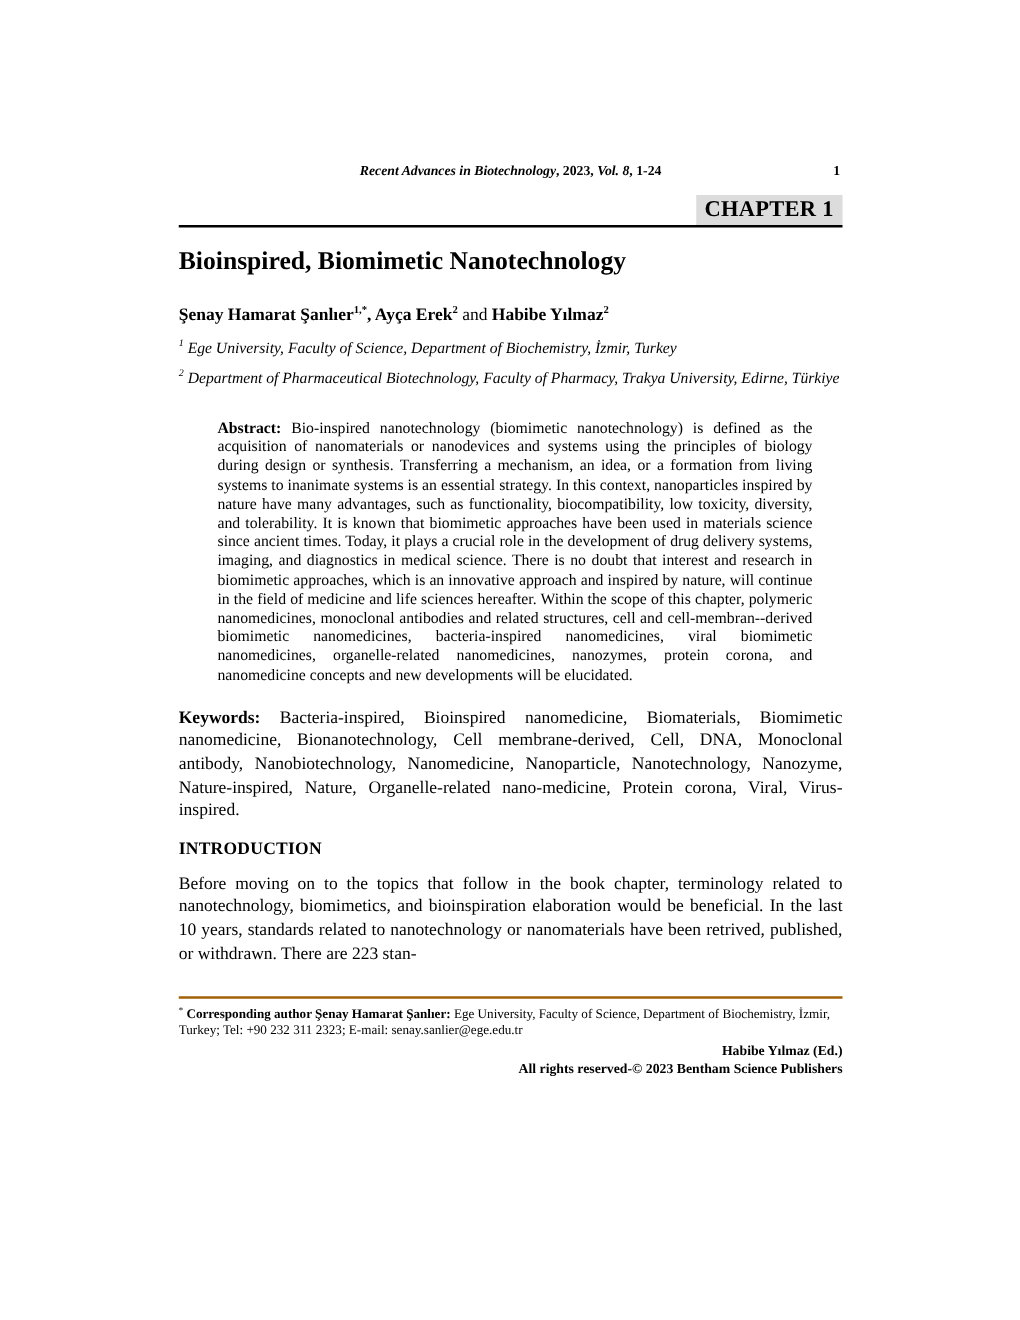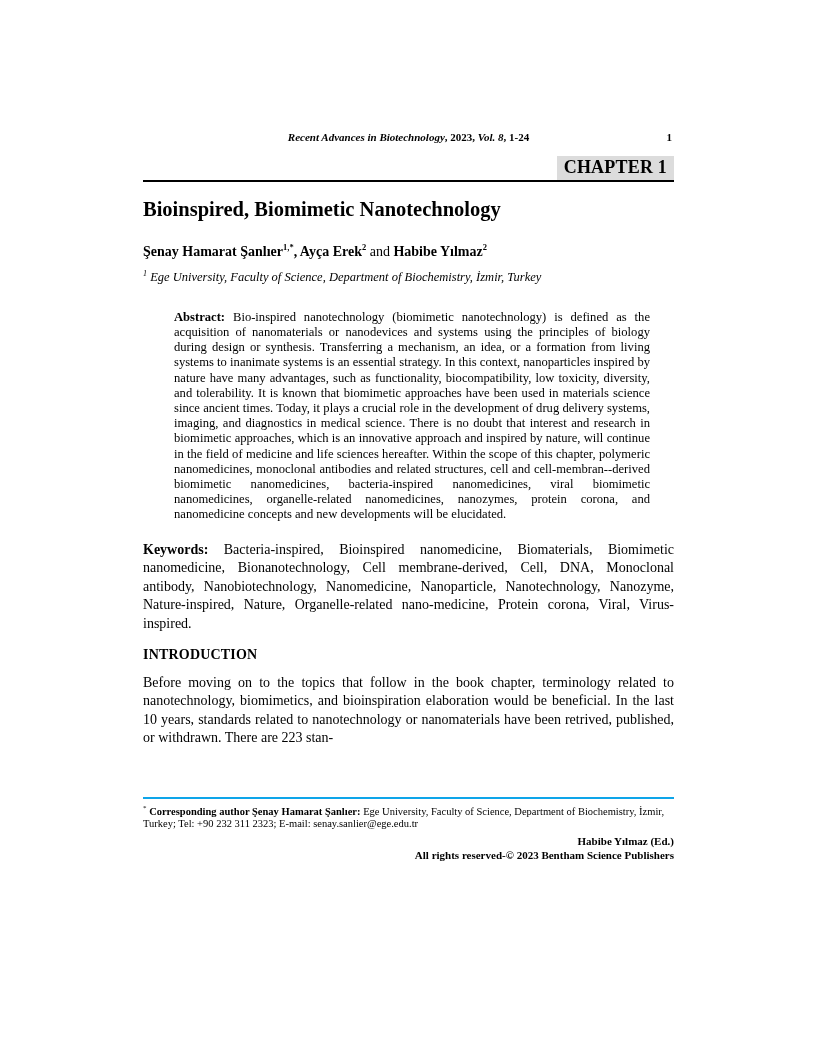--- a/index.html
+++ b/index.html
@@ -55,21 +55,21 @@
     font-size:14px;line-height:18.6px;
     text-align:justify;
   }
   .keywords .kw-label{font-weight:bold;font-family:Liberation Serif, serif;}
   
   .intro-heading{font-size:14px;font-weight:bold;margin:12px 0 0 0;line-height:18px;letter-spacing:.2px;}
   .intro-para{margin:10px 0 0 0;font-size:14px;line-height:18.6px;text-align:justify;}
   
   .footnote{
     position:absolute;left:143px;right:142px;top:797px;
-    border-top:2px solid #0ea5e9;
+    border-top:2px solid #a16207;
     padding-top:3px;
     font-size:10.5px;line-height:12.8px;
   }
   .footnote p{margin:0;}
   .footnote sup{font-size:7px;}
   .footnote .fn-label{font-weight:bold;}
   
   .page-footer{
     position:absolute;left:143px;right:142px;top:835px;
     text-align:right;
@@ -90,20 +90,21 @@
   <div class="chapter-row">
     <span class="chapter-badge">CHAPTER 1</span>
   </div>
 
   <h1 class="title">Bioinspired, Biomimetic Nanotechnology</h1>
 
   <p class="authors"><span>Şenay Hamarat Şanlıer</span><sup>1,*</sup><span>, </span><span>Ayça Erek</span><sup>2</sup><span class="sep-and"> and </span><span>Habibe Yılmaz</span><sup>2</sup></p>
 
   <div>
     <p class="affil"><sup>1</sup> <span>Ege University, Faculty of Science, Department of Biochemistry, İzmir, Turkey</span></p>
+    <p class="affil"><sup>2</sup> <span>Department of Pharmaceutical Biotechnology, Faculty of Pharmacy, Trakya University, Edirne, Türkiye</span></p>
   </div>
 
   <p class="abstract"><strong class="ab-label">Abstract:</strong> <span>Bio-inspired nanotechnology (biomimetic nanotechnology) is defined as the acquisition of nanomaterials or nanodevices and systems using the principles of biology during design or synthesis. Transferring a mechanism, an idea, or a formation from living systems to inanimate systems is an essential strategy. In this context, nanoparticles inspired by nature have many advantages, such as functionality, biocompatibility, low toxicity, diversity, and tolerability. It is known that biomimetic approaches have been used in materials science since ancient times. Today, it plays a crucial role in the development of drug delivery systems, imaging, and diagnostics in medical science. There is no doubt that interest and research in biomimetic approaches, which is an innovative approach and inspired by nature, will continue in the field of medicine and life sciences hereafter. Within the scope of this chapter, polymeric nanomedicines, monoclonal antibodies and related structures, cell and cell-membran--derived biomimetic nanomedicines, bacteria-inspired nanomedicines, viral biomimetic nanomedicines, organelle-related nanomedicines, nanozymes, protein corona, and nanomedicine concepts and new developments will be elucidated.</span></p>
 
   <p class="keywords"><strong class="kw-label">Keywords:</strong> <span>Bacteria-inspired, Bioinspired nanomedicine, Biomaterials, Biomimetic nanomedicine, Bionanotechnology, Cell membrane-derived, Cell, DNA, Monoclonal antibody, Nanobiotechnology, Nanomedicine, Nanoparticle, Nanotechnology, Nanozyme, Nature-inspired, Nature, Organelle-related nano-medicine, Protein corona, Viral, Virus-inspired.</span></p>
 
   <h2 class="intro-heading">INTRODUCTION</h2>
 
   <p class="intro-para">Before moving on to the topics that follow in the book chapter, terminology related to nanotechnology, biomimetics, and bioinspiration elaboration would be beneficial. In the last 10 years, standards related to nanotechnology or nanomaterials have been retrived, published, or withdrawn. There are 223 stan-</p>
 

